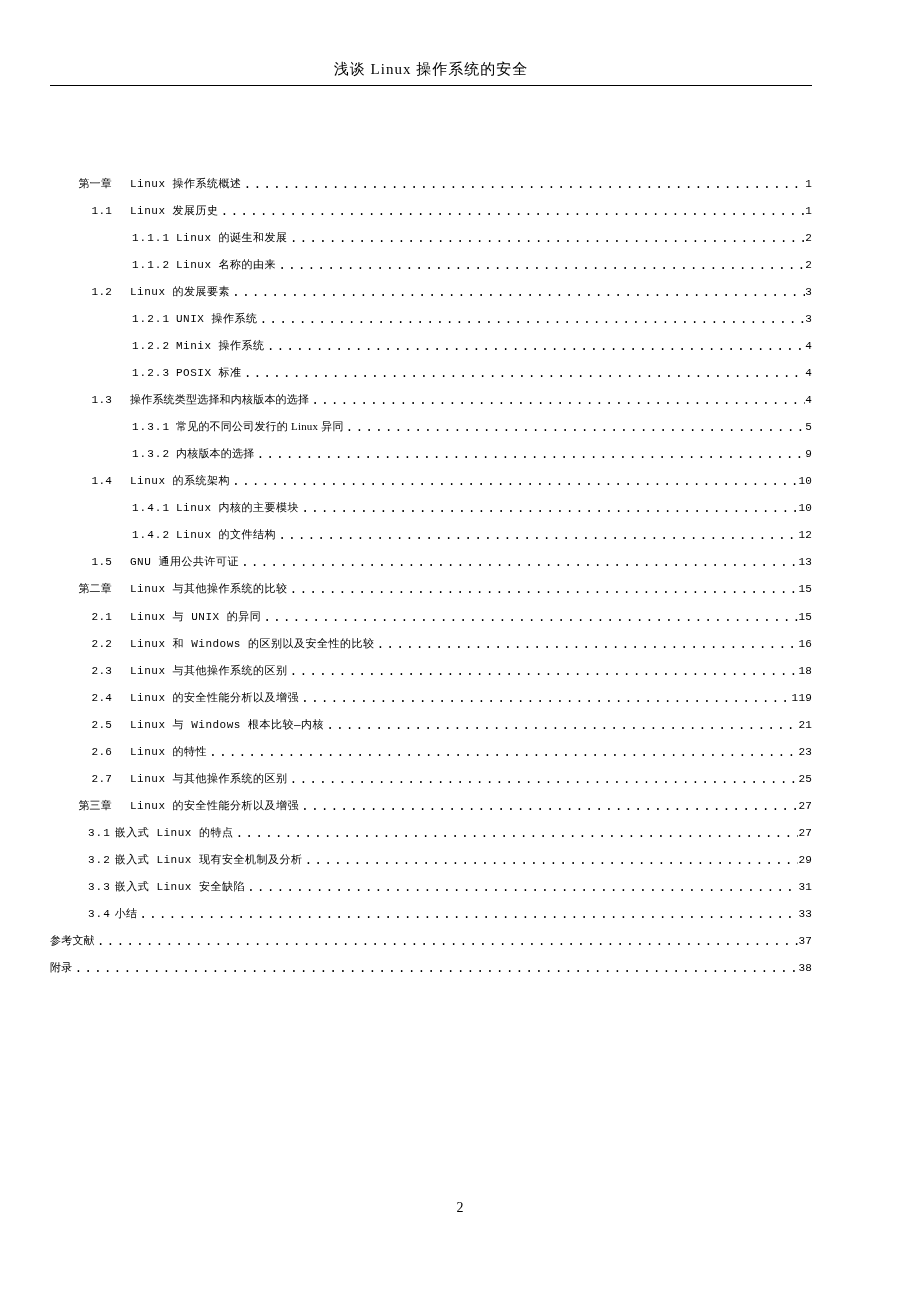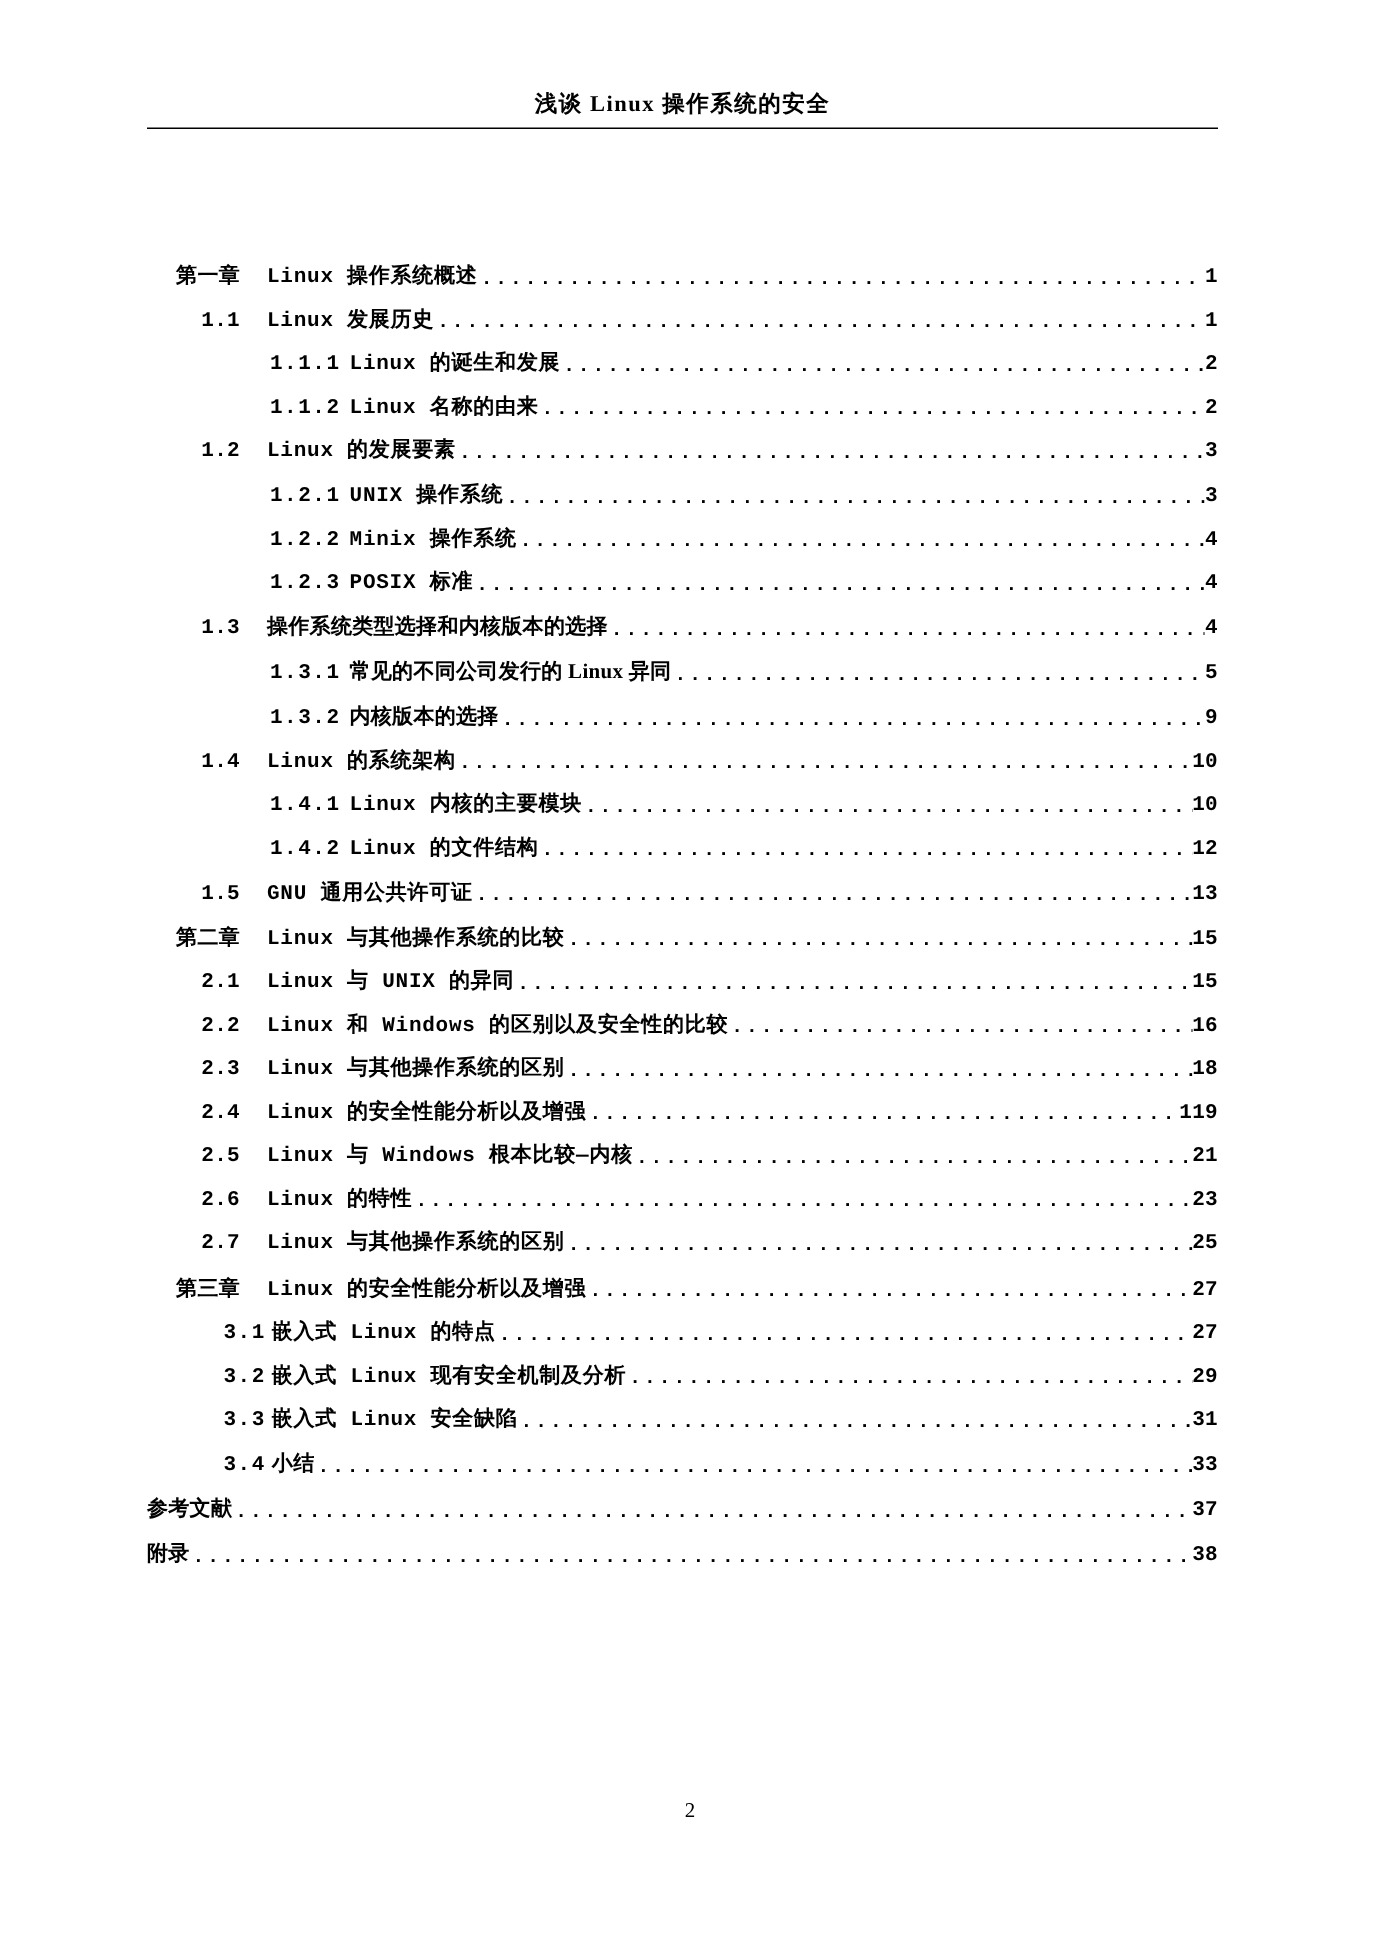--- a/index.html
+++ b/index.html
@@ -5,50 +5,49 @@
   * { box-sizing: border-box; margin: 0; padding: 0; }
   body {
     background: #fff;
     width: 920px;
     height: 1302px;
     position: relative;
     font-family: "SimSun", "宋体", serif;
     color: #000;
   }
   .page {
-    padding: 60px 108px 0 98px;
-    font-weight: bold;
+    padding: 60px 108px 0 50px;
   }
   .header-title {
     text-align: center;
     font-size: 15px;
     letter-spacing: 1px;
     padding-bottom: 6px;
   }
   .header-rule {
     border-top: 1.5px solid #000;
     margin: 0 0 84px 0;
   }
-  .toc { font-size: 14px; }
+  .toc { font-size: 11px; }
   .toc-row {
     display: flex;
     align-items: baseline;
     white-space: nowrap;
     line-height: 2.08;
     letter-spacing: 0.2px;
   }
   .num-col {
     display: inline-block;
     text-align: right;
     flex: 0 0 auto;
   }
   .num-l1 { width: 62px; margin-right: 18px; }
   .num-l2 { width: 62px; margin-right: 18px; font-family: "Courier New", monospace; }
   .num-l3 { display:inline-block; margin-left: 82px; margin-right: 6px; font-family: "Courier New", monospace; letter-spacing:1px; }
-  .num-l3b { display:inline-block; margin-left: 51px; margin-right: 4px; font-family: "Courier New", monospace; letter-spacing:1px; }
+  .num-l3b { display:inline-block; margin-left: 38px; margin-right: 4px; font-family: "Courier New", monospace; letter-spacing:1px; }
   .txt { flex: 0 0 auto; }
   .mono { font-family: "Courier New", monospace; letter-spacing: 0.5px; }
   .leader {
     flex: 1 1 auto;
     overflow: hidden;
     font-family: "Courier New", monospace;
     letter-spacing: 2px;
     font-size: 13px;
     padding: 0 2px;
     position: relative;

